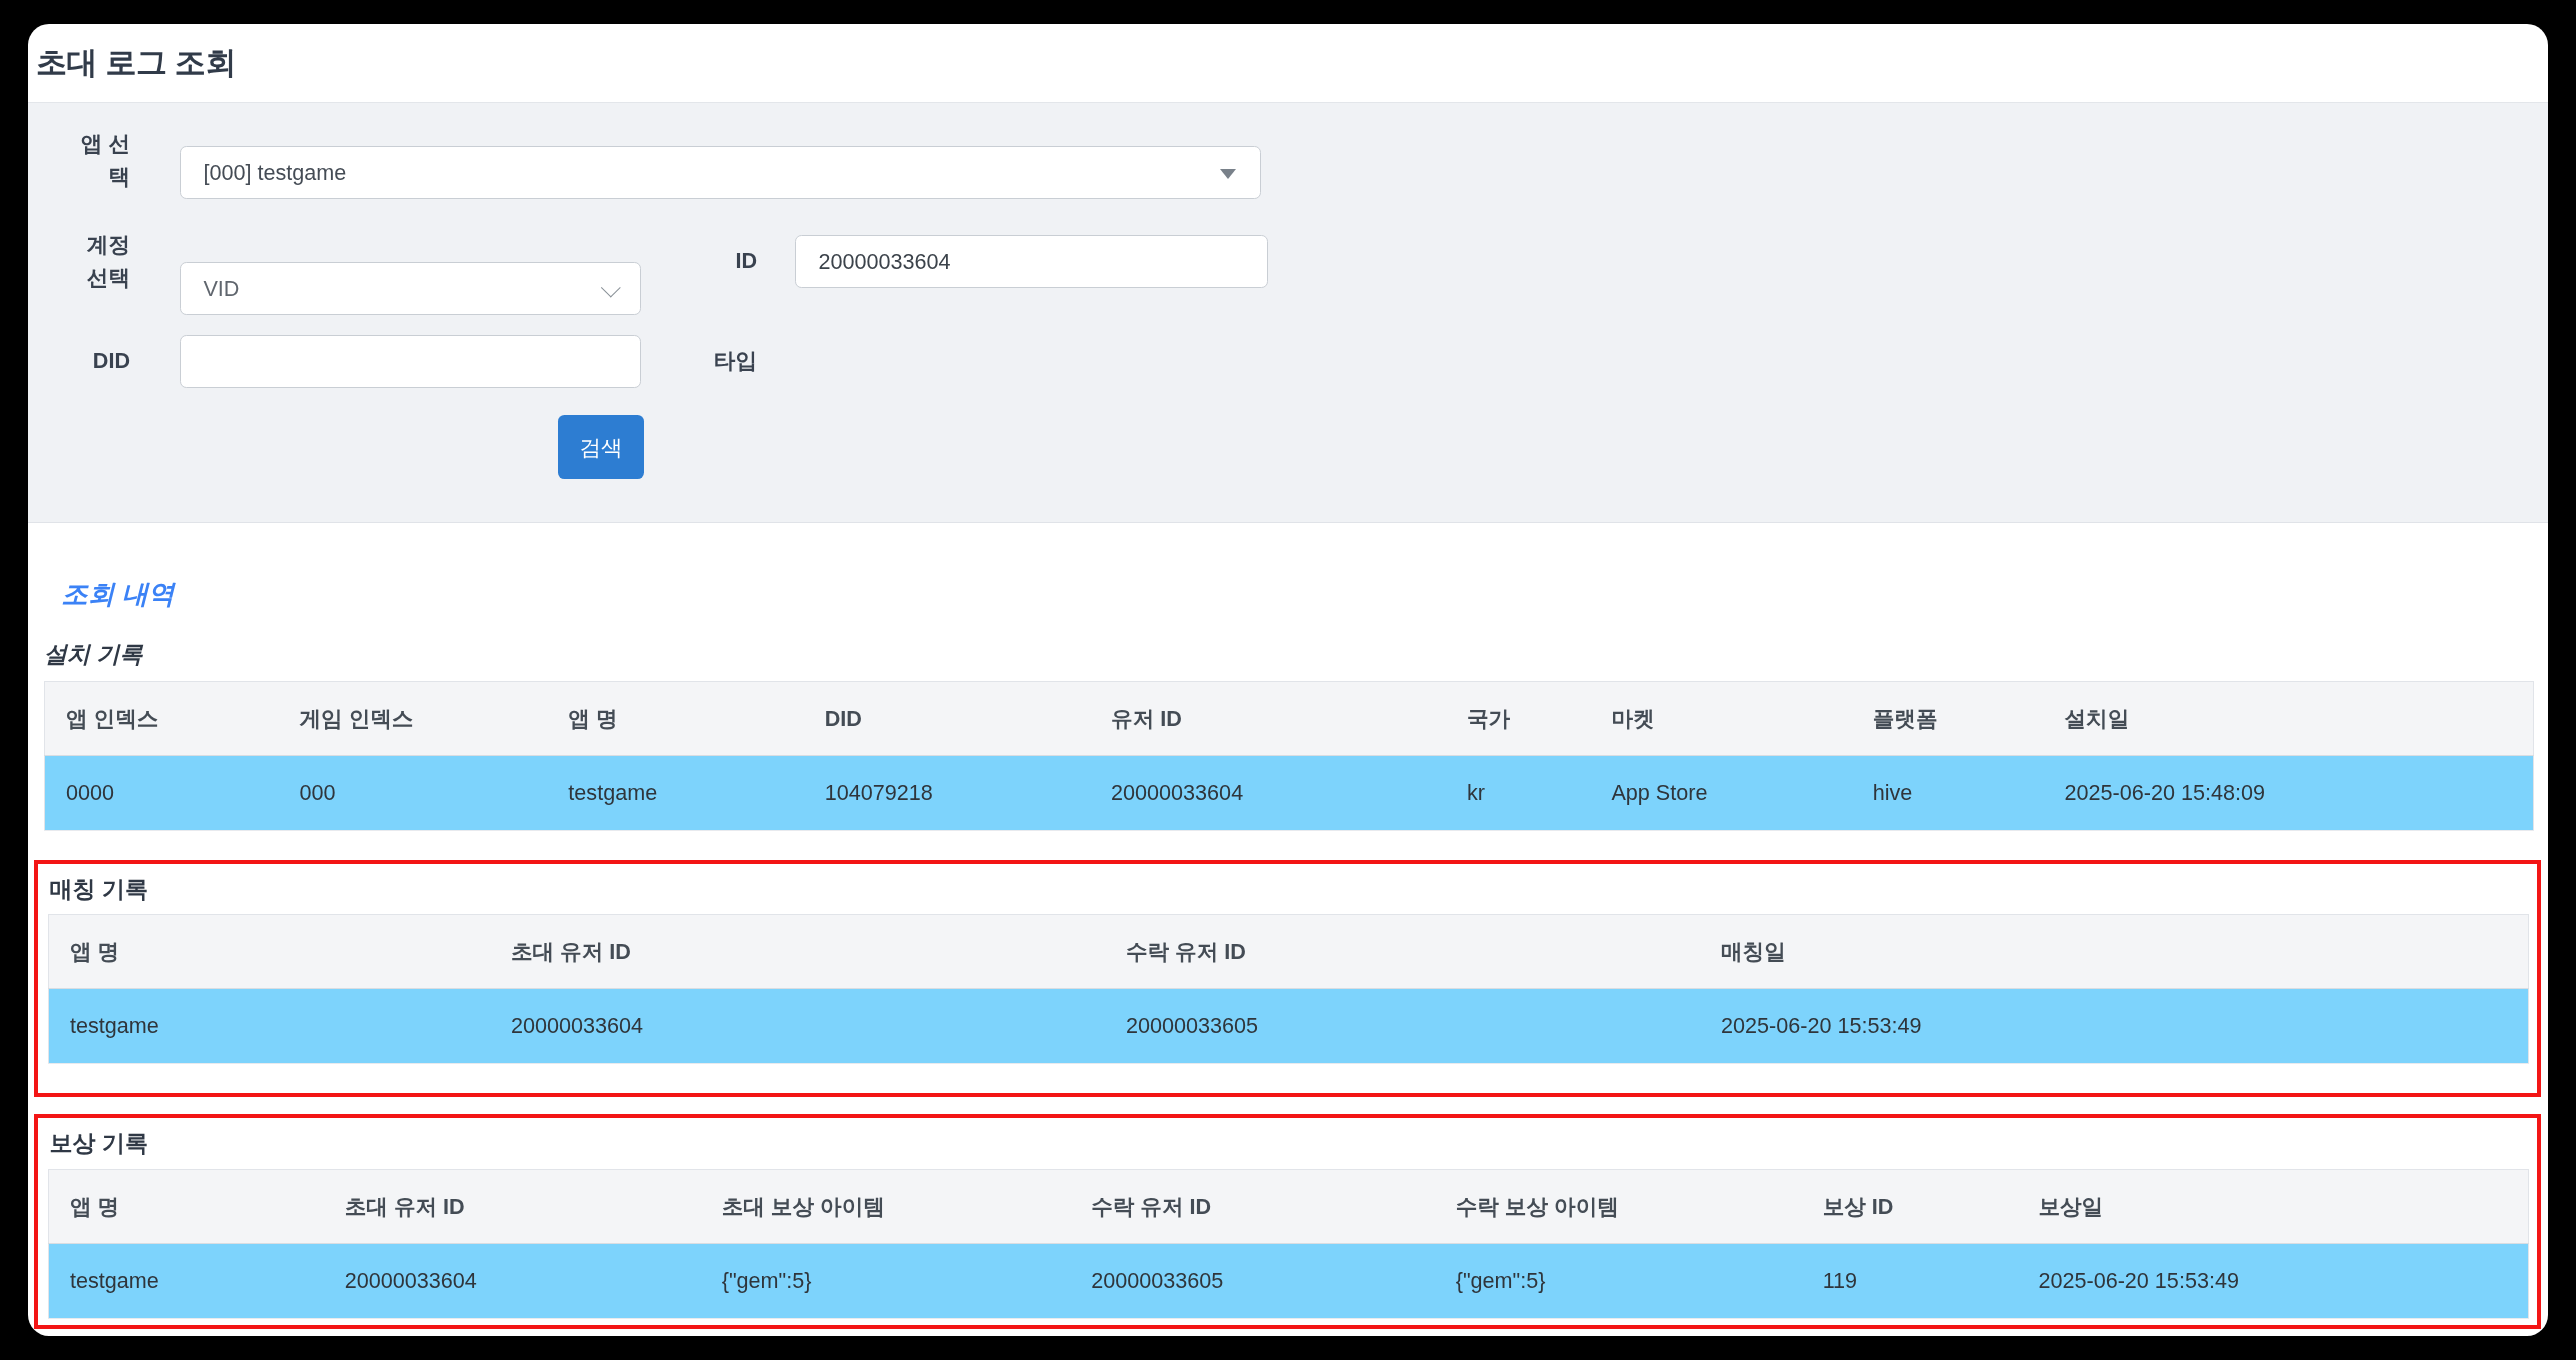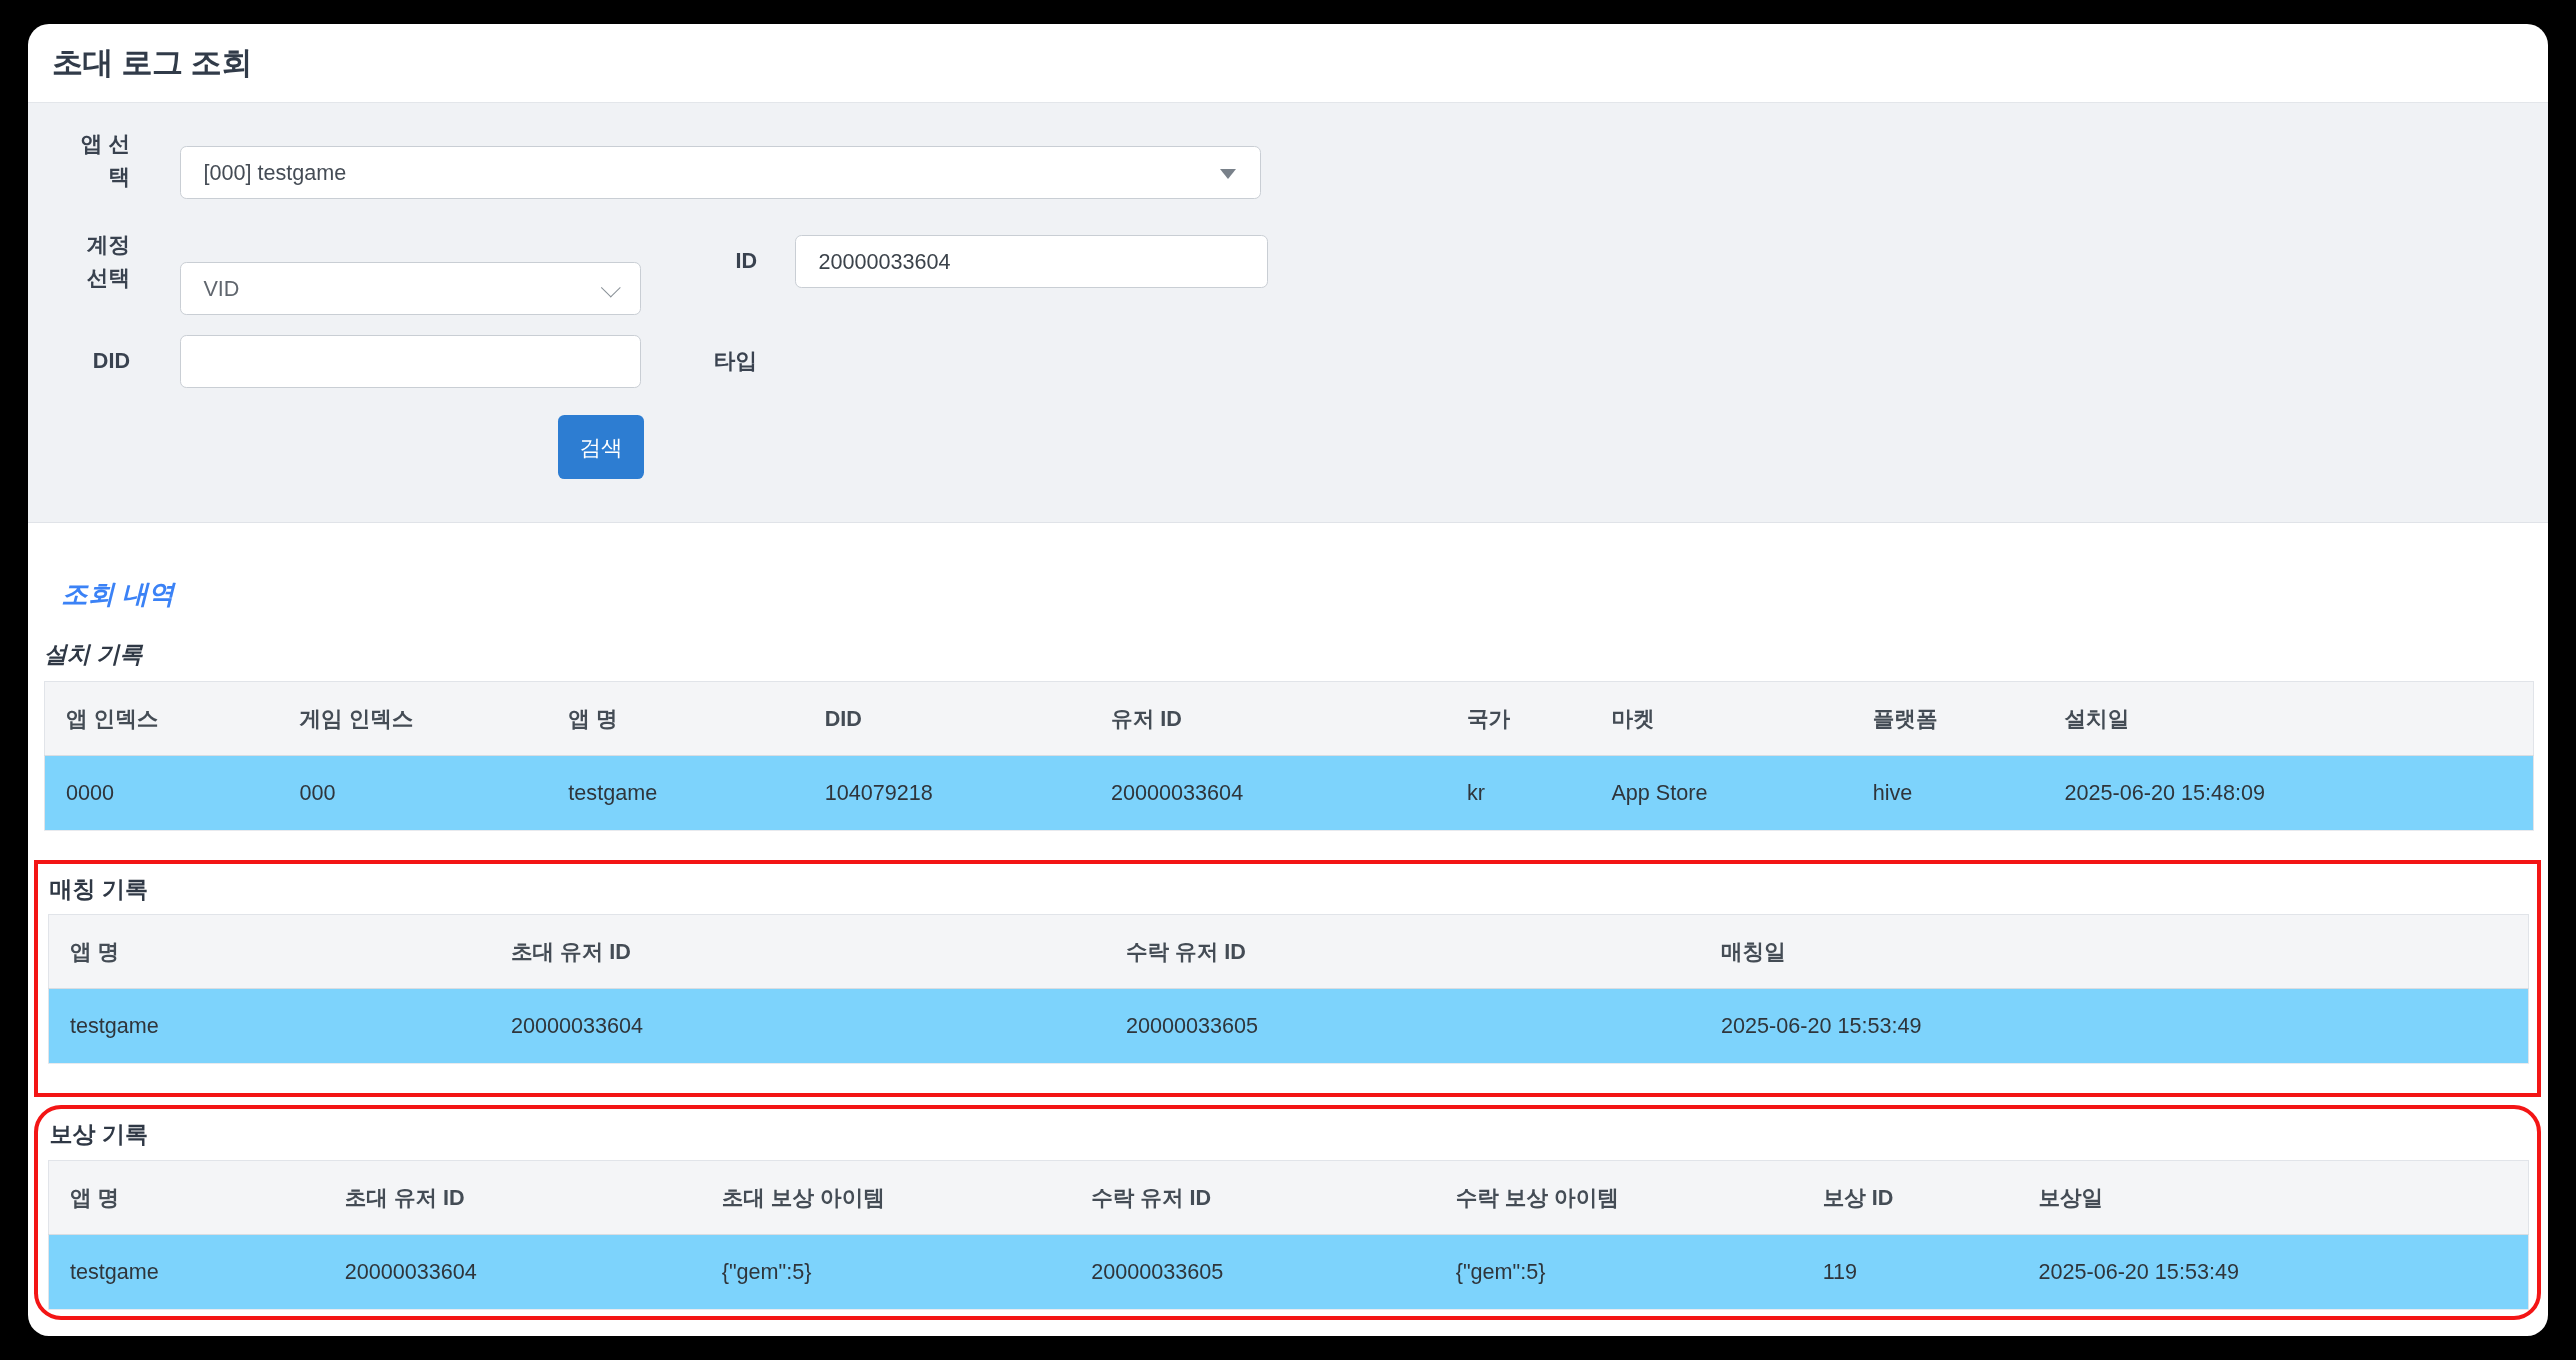--- a/index.html
+++ b/index.html
@@ -10,21 +10,21 @@
     position: relative;
     overflow: hidden;
   }
   .card {
     position: absolute; left: 28px; top: 24px;
     width: 2520px; height: 1312px;
     background: #fff; border-radius: 21px;
     overflow: hidden;
   }
   
-  .card-header { height: 78px; display: flex; align-items: center; padding-left: 24px; }
+  .card-header { height: 78px; display: flex; align-items: center; padding-left: 8px; }
   .page-title { font-size: 31px; font-weight: 700; color: #313b49; letter-spacing: -0.4px; }
 
   
   .form-section {
     position: relative; height: 421px;
     background: var(--form-bg, #f0f2f5);
     border-top: 0.8px solid #e3e6ea;
     border-bottom: 0.8px solid #e0e3e8;
   }
   .form-label {
@@ -93,21 +93,21 @@
   }
   table.tbl td { height: 75px; color: #2f353b; border-bottom: 0.8px solid #e8eaee; }
 
   .redbox {
     border: 4.8px solid var(--red, #f31515);
     margin-left: -9.6px; margin-right: -6.4px;
     padding: 4.8px 8px 29px 9.6px;
     background: #fff;
   }
   .box-matching { margin-top: 29px; }
-  .box-reward   { margin-top: 8px; padding-bottom: 6.4px; border-radius: 27px; }
+  .box-reward   { margin-top: 17px; padding-bottom: 6.4px; }
   .redbox .sub-title { margin: 4.8px 0 9.6px 1.6px; }
 </style>
 </head>
 <body>
 
 <div class="card">
 
   <div class="card-header">
     <h1 class="page-title">초대 로그 조회</h1>
   </div>

